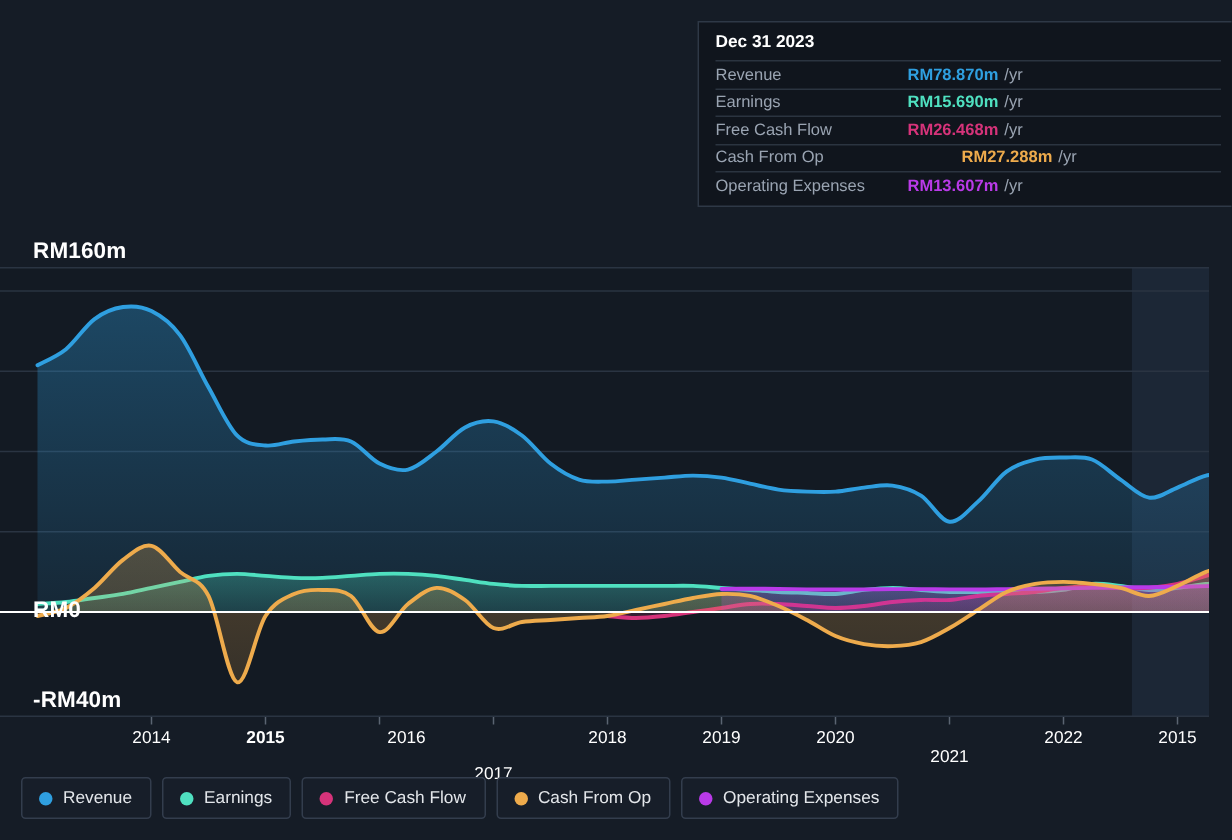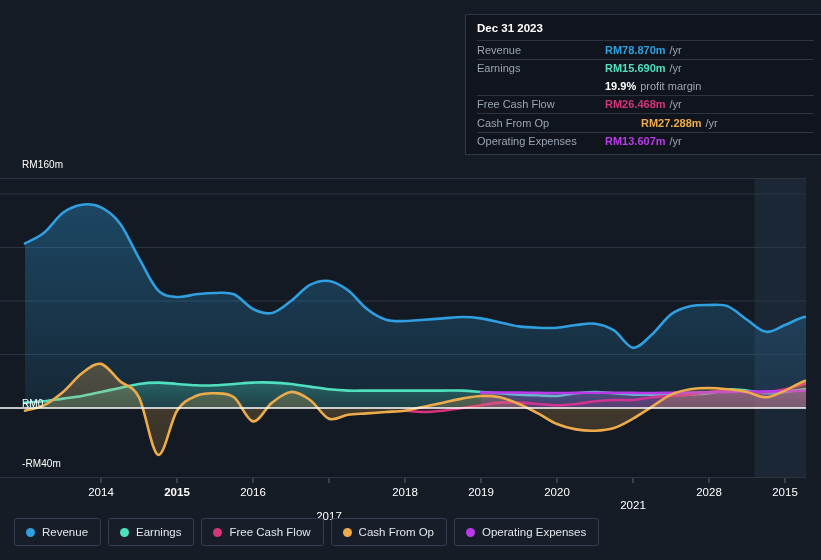--- a/index.html
+++ b/index.html
@@ -23,24 +23,25 @@
     width: 821px; height: 560px;
   }
   #plot-svg {
     position: absolute;
     left: 0; top: 0;
   }
 
   
   .y-axis-label {
     position: absolute;
-    font-size: 10px;
+    font-size: 15px;
     color: #ffffff;
     white-space: nowrap;
     letter-spacing: .1px;
+    font-weight: bold;
   }
   #y-label-top   { left: 22px; top: 159px; }
   #y-label-zero  { left: 22px; top: 398px; }
   #y-label-bot   { left: 22px; top: 458px; }
 
   .x-axis-label {
     position: absolute;
     top: 486px;
     font-size: 11.5px;
     color: #ffffff;
@@ -199,48 +200,43 @@
       <line x1="806" x2="806" y1="178" y2="478" stroke="#4b5costume" stroke-width="0"></line>
     </svg>
 
   <div class="y-axis-label" id="y-label-top">RM160m</div>
   <div class="y-axis-label" id="y-label-zero">RM0</div>
   <div class="y-axis-label" id="y-label-bot">-RM40m</div>
 
   <div id="x-axis-labels">
       <div class="x-axis-label" style="left: 101px;">2014</div>
       <div class="x-axis-label" style="left: 177px; font-weight: bold;">2015</div>
-      <div class="x-axis-label" style="left: 253px;">2016</div>
+      <div class="x-axis-label" style="left: 271px;">2016</div>
       <div class="x-axis-label" style="left: 329px; margin-top: 24px;">2017</div>
       <div class="x-axis-label" style="left: 405px;">2018</div>
       <div class="x-axis-label" style="left: 481px;">2019</div>
       <div class="x-axis-label" style="left: 557px;">2020</div>
       <div class="x-axis-label" style="left: 633px; margin-top: 13px;">2021</div>
-      <div class="x-axis-label" style="left: 709px;">2028</div>
+      <div class="x-axis-label" style="left: 709px;">2022</div>
       <div class="x-axis-label" style="left: 785px;">2015</div>
     </div>
 
   <div id="tooltip">
     <div id="tooltip-date">Dec 31 2023</div>
     <div id="tooltip-rows">
         <div class="tt-row">
           <div class="tt-name">Revenue</div>
           <div class="tt-val" style="color: rgb(47, 159, 224);">RM78.870m</div>
           <div class="tt-unit">/yr</div>
         </div>
         <div class="tt-row">
           <div class="tt-name">Earnings</div>
           <div class="tt-val" style="color: rgb(79, 224, 192);">RM15.690m</div>
           <div class="tt-unit">/yr</div>
         </div>
-        <div class="tt-row no-line">
-          <div class="tt-name"></div>
-          <div class="tt-val" style="color: rgb(255, 255, 255);">19.9%</div>
-          <div class="tt-unit">profit margin</div>
-        </div>
         <div class="tt-row">
           <div class="tt-name">Free Cash Flow</div>
           <div class="tt-val" style="color: rgb(214, 51, 122);">RM26.468m</div>
           <div class="tt-unit">/yr</div>
         </div>
         <div class="tt-row">
           <div class="tt-name">Cash From Op</div>
           <div class="tt-val" style="color: rgb(238, 171, 76); padding-left: 36px;">RM27.288m</div>
           <div class="tt-unit">/yr</div>
         </div>

